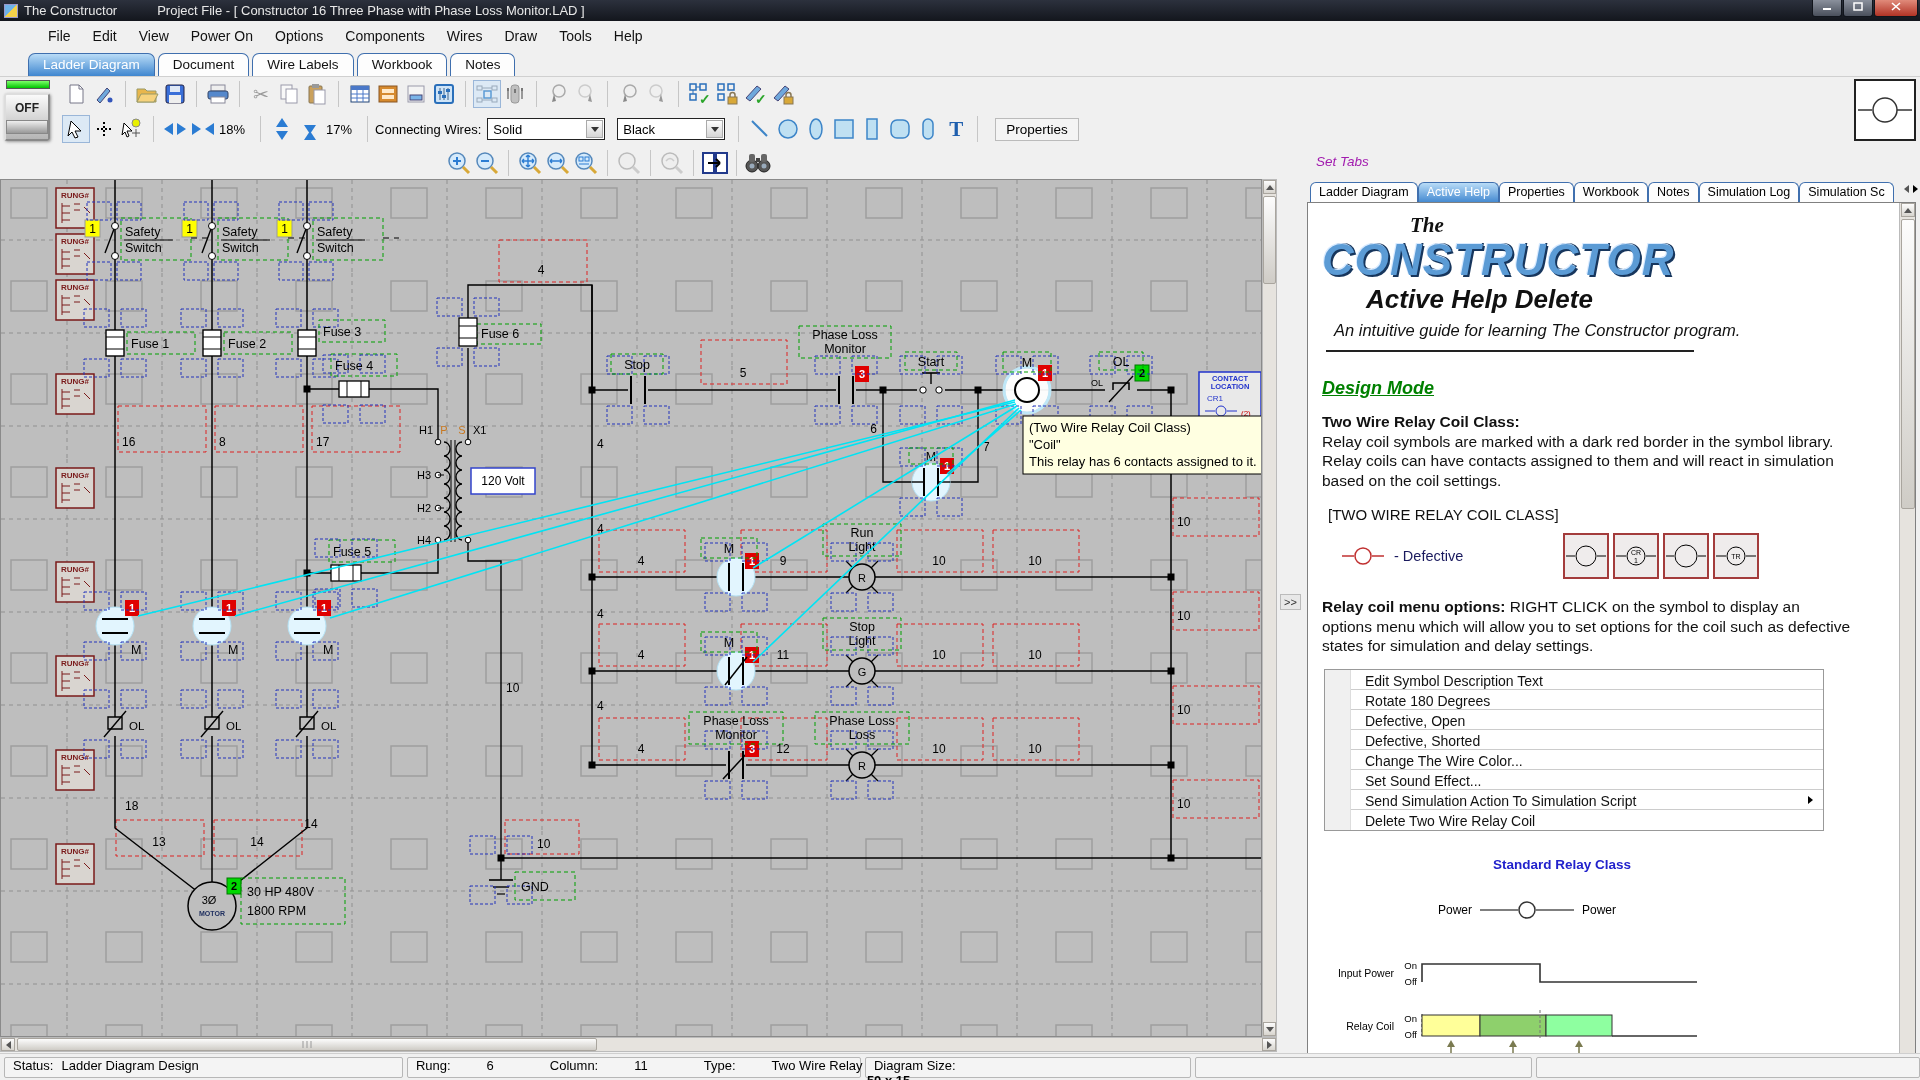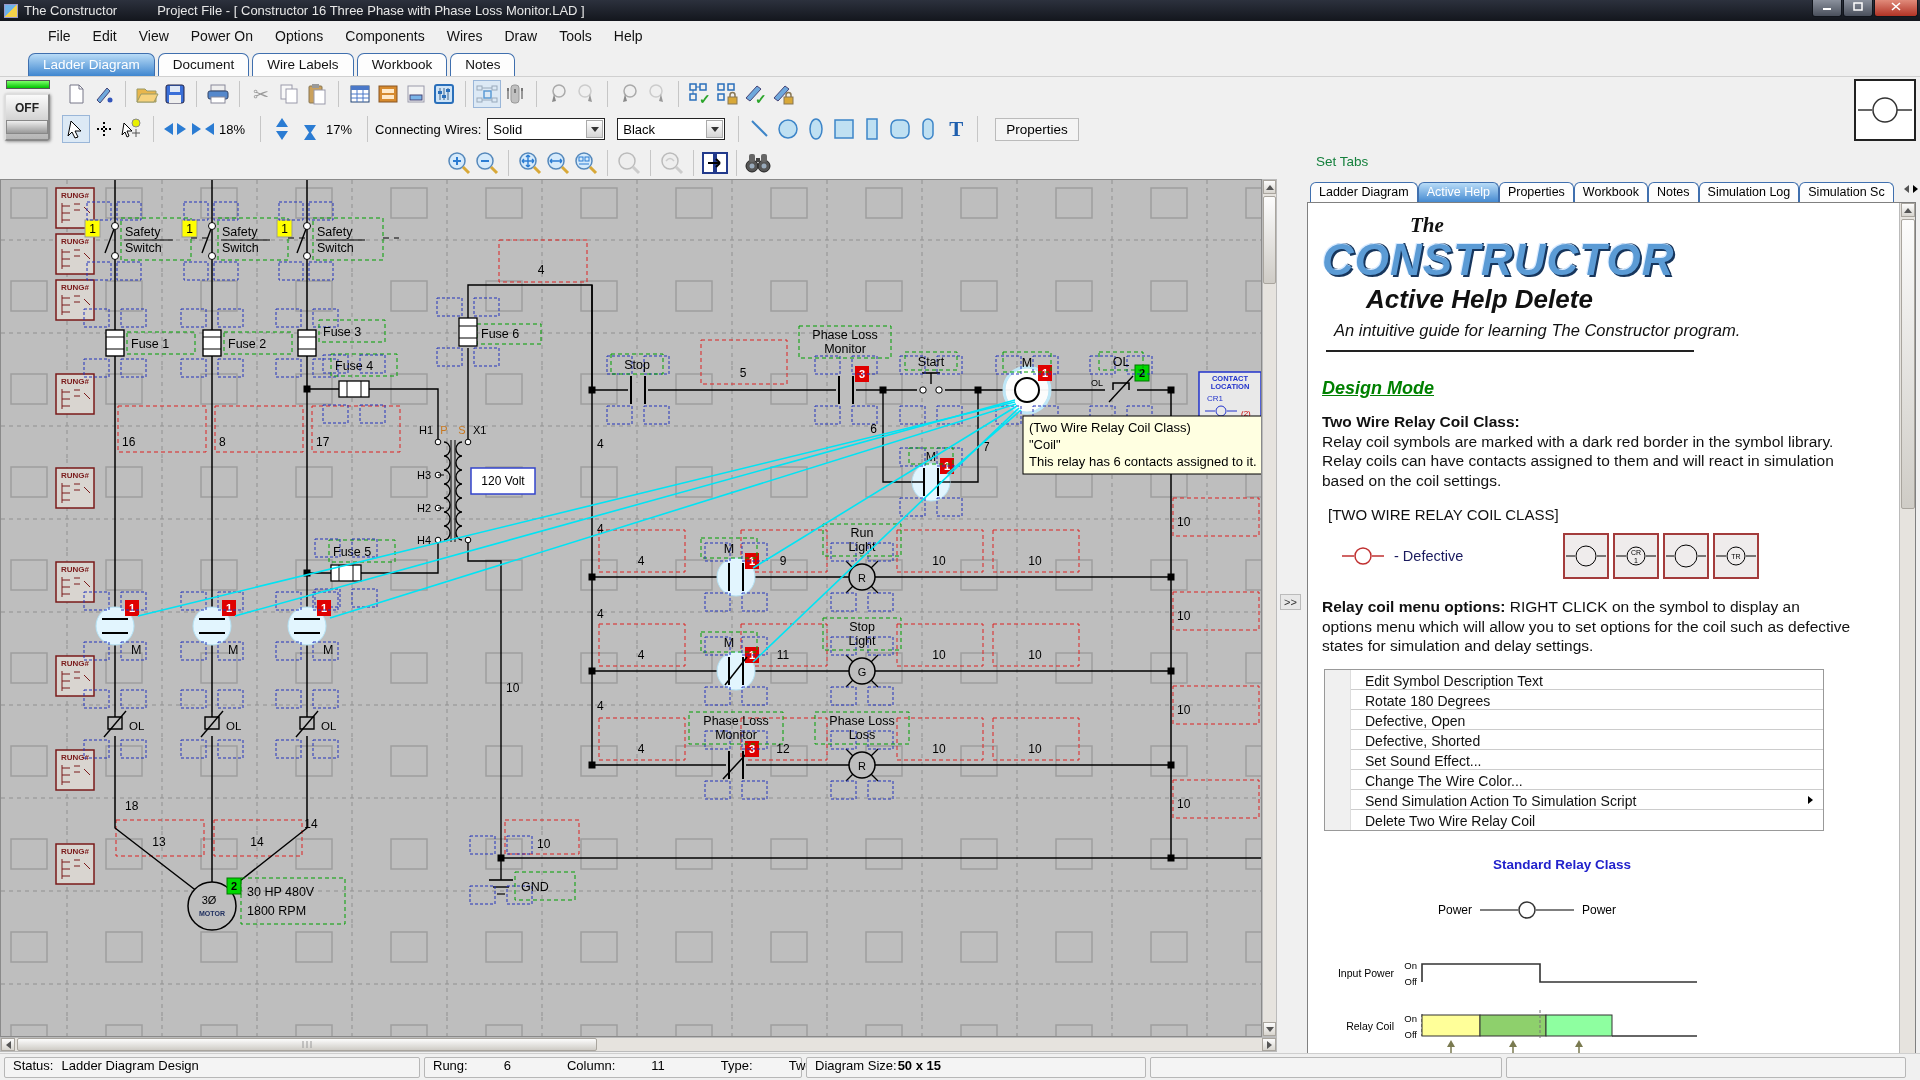--- a/index.html
+++ b/index.html
@@ -46,21 +46,21 @@
   .thumb{position:absolute;background:linear-gradient(#fcfcfc,#cfccc6);border:1px solid #a9a59e;border-radius:2px;}
   .tri{width:0;height:0;}
   .tri.up{border-left:4px solid transparent;border-right:4px solid transparent;border-bottom:5px solid #555;}
   .tri.dn{border-left:4px solid transparent;border-right:4px solid transparent;border-top:5px solid #555;}
   .tri.lf{border-top:4px solid transparent;border-bottom:4px solid transparent;border-right:5px solid #555;}
   .tri.rt{border-top:4px solid transparent;border-bottom:4px solid transparent;border-left:5px solid #555;}
   #splitterzone{position:absolute;left:1277px;top:179px;width:25px;height:858px;background:#f0f0f0;}
   #splitbtn{position:absolute;left:3px;top:415px;font-size:11px;color:#333;border:1px solid #bbb;background:#e8e8e8;padding:1px 3px;}
   
   #rpanel{position:absolute;left:1302px;top:150px;width:618px;height:930px;background:#f0f0f0;}
-  #settabs{font-size:13.5px;color:#15803d;padding:4px 0 10px 14px;}
+  #settabs{font-size:13.5px;color:#a21caf;padding:4px 0 10px 14px;font-style:italic;}
   #rtabs{display:flex;align-items:flex-end;padding-left:8px;height:24px;position:relative;}
   .rtab{height:21px;border:1px solid #3f6fae;border-bottom:none;border-radius:6px 6px 0 0;padding:2px 8px 0 8px;font-size:12.5px;background:#fdfdfd;white-space:nowrap;}
   .rtab.active{background:linear-gradient(#b9dcf7,#3f86cf);color:#fff;}
   #rtabnav{position:absolute;right:2px;top:6px;display:flex;gap:4px;}
   #helpbox{position:absolute;left:5px;top:52px;width:609px;height:878px;background:#fff;border:1px solid #808080;overflow:hidden;}
   #helpscroll{position:absolute;right:0;top:0;width:16px;height:878px;background:#e6e3de;border-left:1px solid #bbb;}
   #helpcontent{position:absolute;left:0;top:0;width:684px;height:878px;overflow:hidden;padding:10px 4px 0 14px;color:#111;}
   #logo{text-align:left;}
   #logo .the{font-family:"Liberation Serif",serif;font-style:italic;font-weight:bold;font-size:21px;margin-left:88px;}
   #logo .cname{font-size:44px;font-weight:bold;font-style:italic;letter-spacing:1px;color:#5b9bd5;text-shadow:2px 2px 0 #17365d,-1px -1px 0 #d8eaff,1px -1px 0 #17365d;line-height:44px;}
@@ -981,22 +981,22 @@
               </svg>
             </div>
         </div>
         <div class="h-p"><b>Relay coil menu options:</b><span> RIGHT CLICK on the symbol to display an options menu which will allow you to set options for the coil such as defective states for simulation and delay settings.</span></div>
         <div id="menuimg">
           <div class="gutter"></div>
           <div class="mitem">Edit Symbol Description Text</div>
           <div class="mitem">Rotate 180 Degrees</div>
           <div class="mitem">Defective, Open</div>
           <div class="mitem">Defective, Shorted</div>
+          <div class="mitem">Change The Wire Color...</div>
           <div class="mitem">Set Sound Effect...</div>
-          <div class="mitem">Change The Wire Color...</div>
           <div class="mitem"><span>Send Simulation Action To Simulation Script</span><span class="subarr tri rt" style="border-left-color:#000;"></span></div>
           <div class="mitem">Delete Two Wire Relay Coil</div>
         </div>
         <div class="relaytitle">Standard Relay Class</div>
         <svg width="560" height="232">
           <text x="150" y="42" text-anchor="end" font-size="12">Power</text>
           <line x1="158" y1="38" x2="196" y2="38" stroke="#555" stroke-width="1.5"></line>
           <circle cx="205" cy="38" r="8" fill="none" stroke="#333" stroke-width="1.5"></circle>
           <line x1="214" y1="38" x2="252" y2="38" stroke="#555" stroke-width="1.5"></line>
           <text x="260" y="42" font-size="12">Power</text>
@@ -1042,29 +1042,29 @@
           </div>
       </div>
     </div>
   </div>
 
   <div id="statusbar">
     <div class="sfield" style="width:416px;">
       <span>Status:</span>
       <span>Ladder Diagram Design</span>
     </div>
-    <div class="sfield" style="width:378px;gap:28px;">
+    <div class="sfield" style="width:454px;gap:28px;">
       <span>Rung:</span>
       <span>6</span>
       <span style="margin-left:28px;">Column:</span>
       <span>11</span>
       <span style="margin-left:28px;">Type:</span>
       <span>Two Wire Relay Coil</span>
     </div>
-    <div class="sfield" style="width:340px;">
+    <div class="sfield" style="width:340px;flex-direction:column;">
       <span>Diagram Size:</span>
       <span style="margin-left:1px;font-weight:bold;">50 x 15</span>
     </div>
     <div class="sfield" style="width:352px;"></div>
     <div class="sfield" style="width:400px;"></div>
   </div>
 
 </div>
 
 </body></html>

